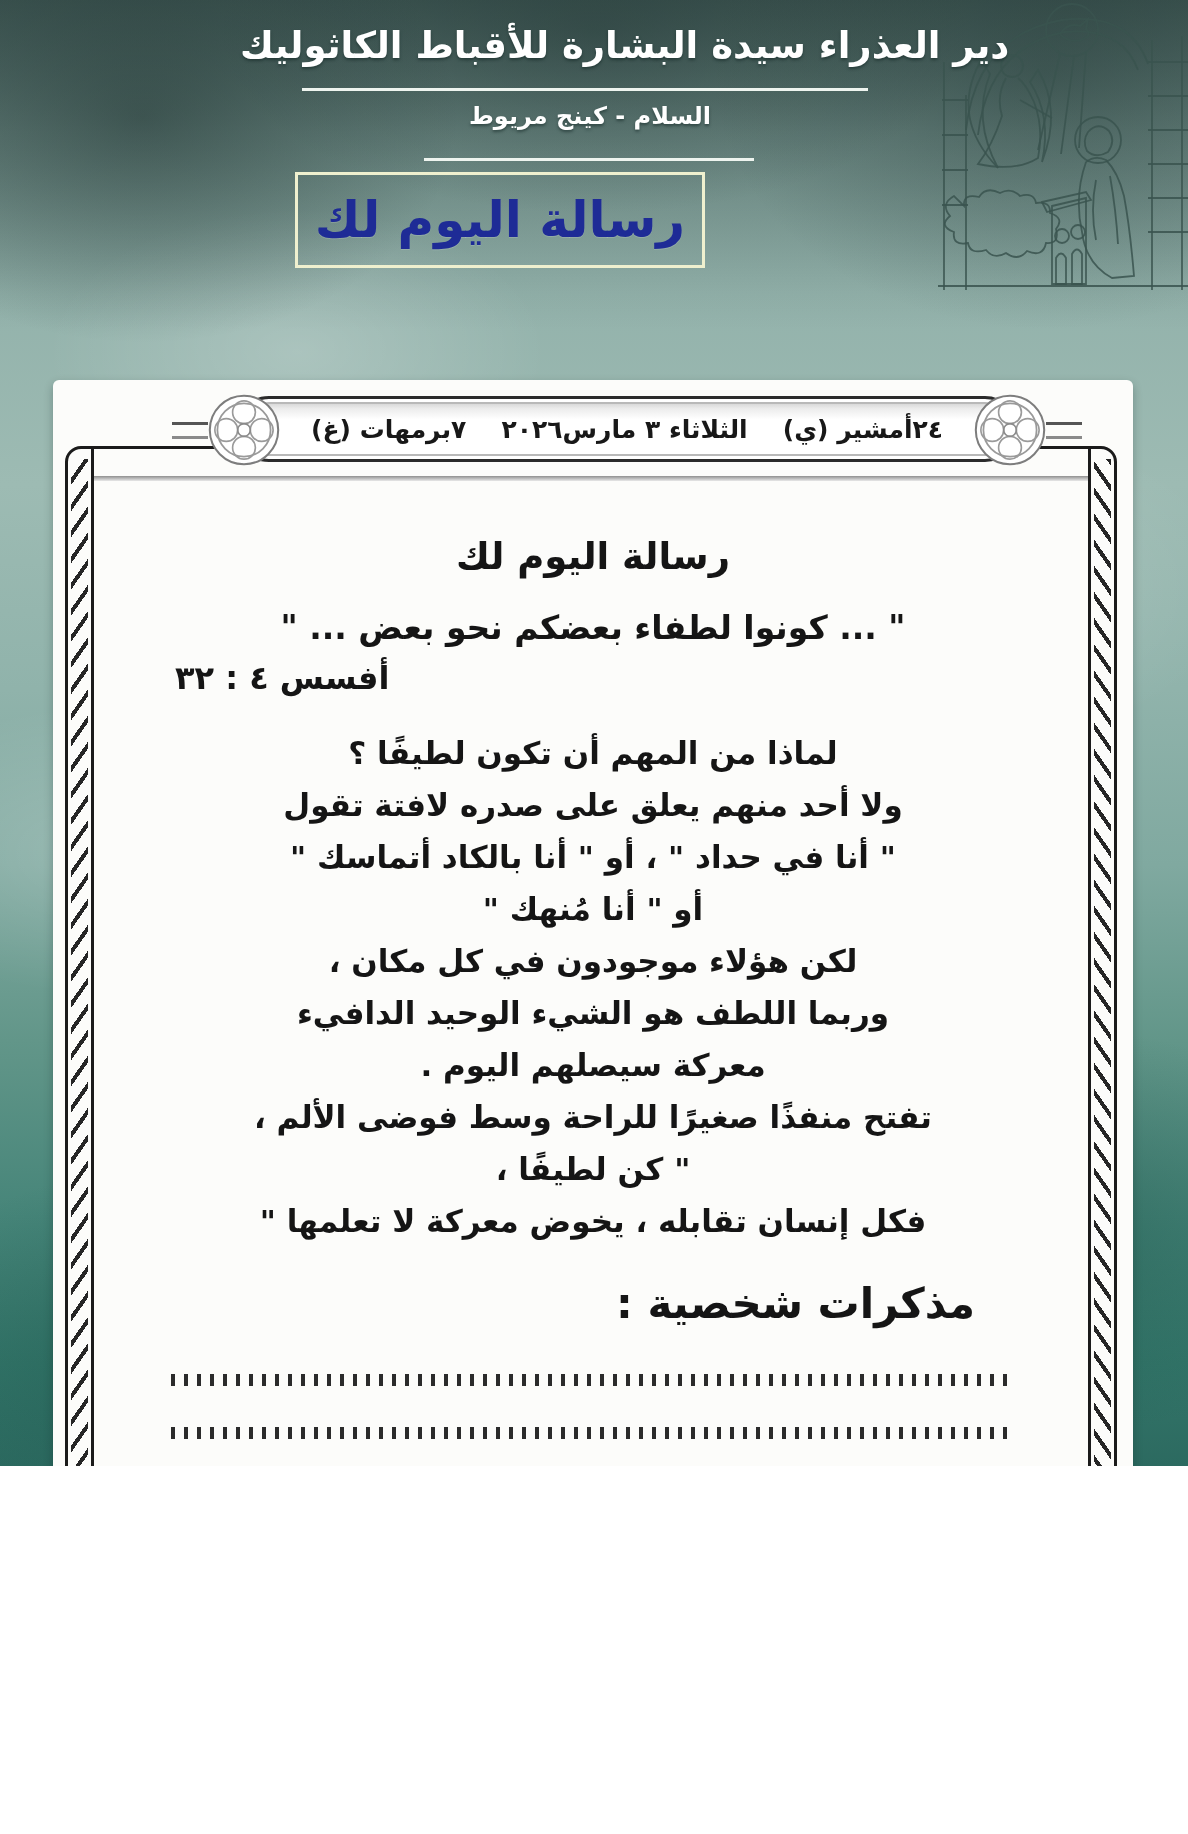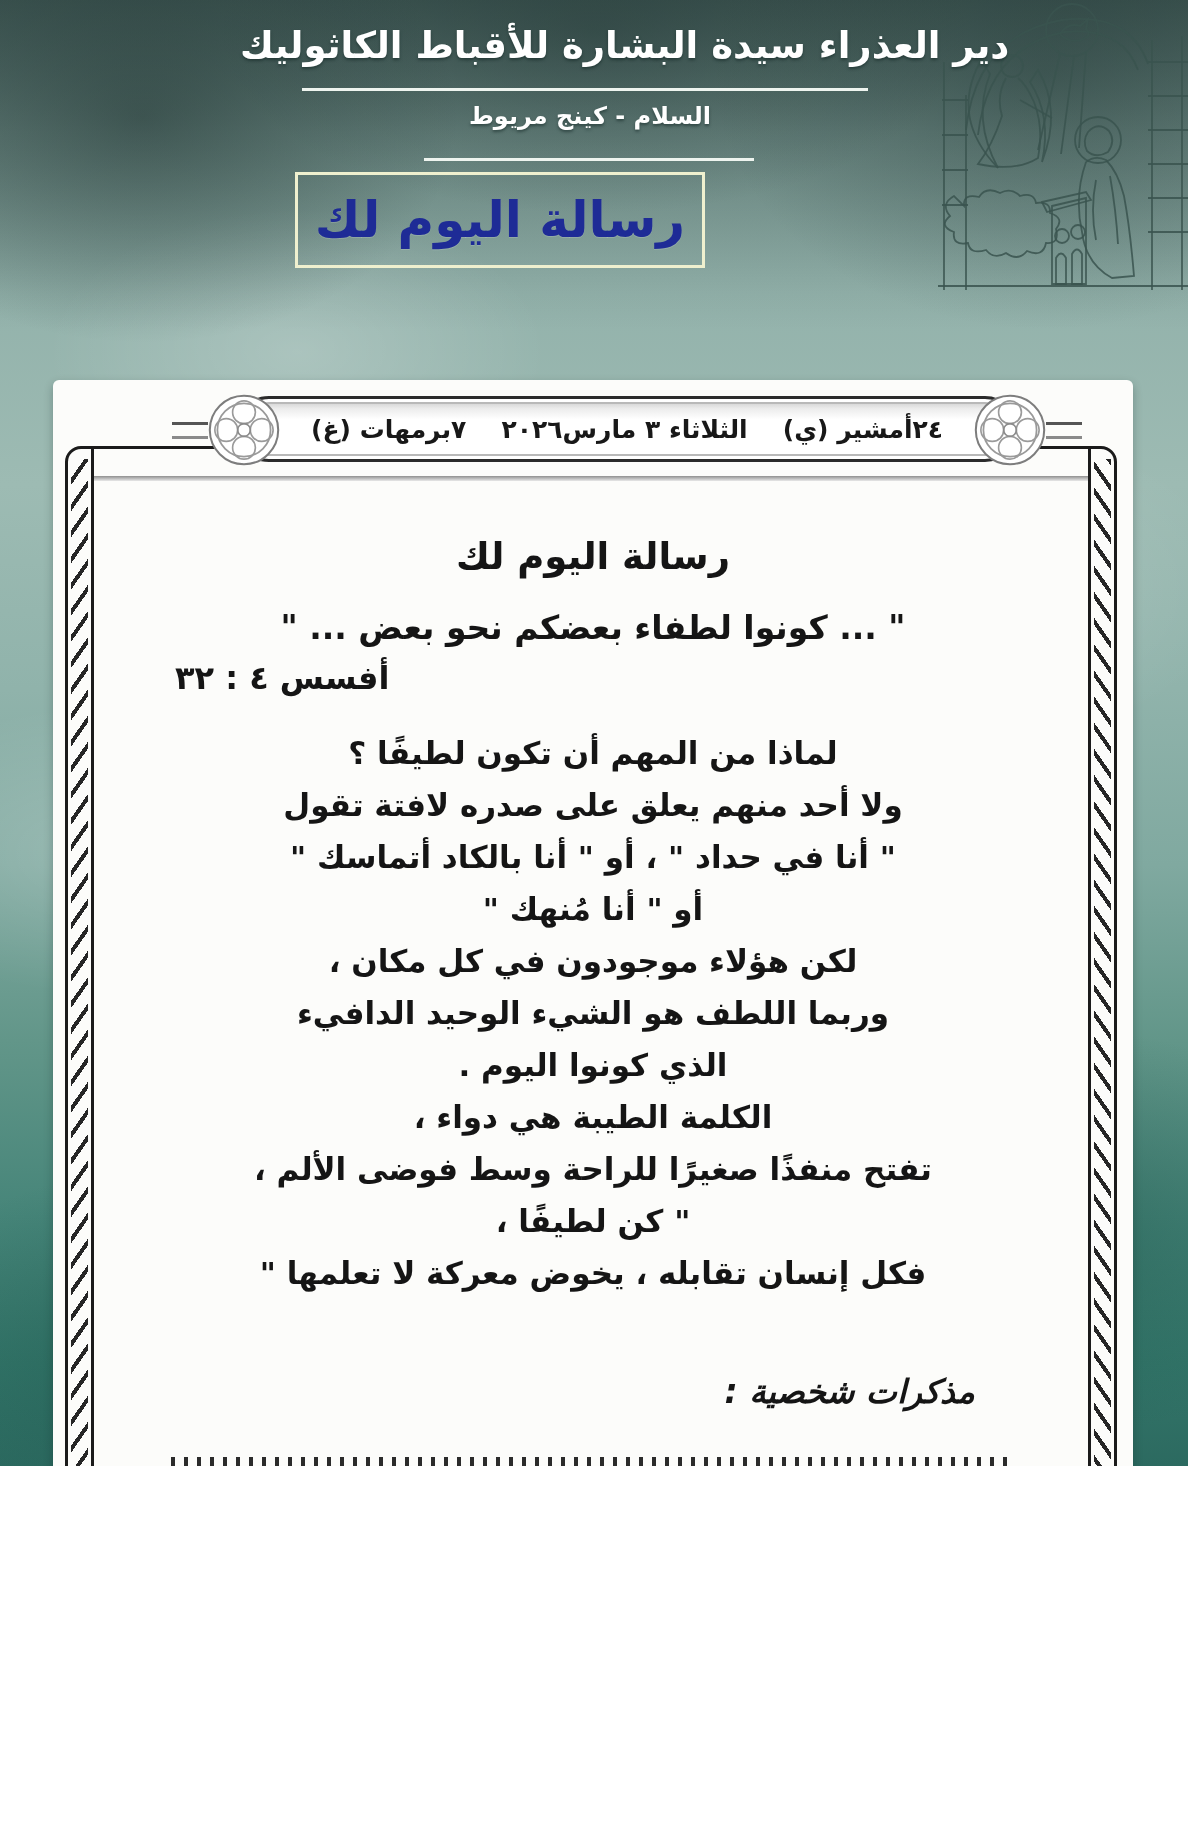--- a/index.html
+++ b/index.html
@@ -69,21 +69,21 @@
        border-top:3px solid #555;border-bottom:3px solid #8a8a8a;}
   .tab.l{left:-46px;} .tab.r{right:-46px;}
 
   
   .content{position:absolute;left:60px;right:60px;top:100px;direction:rtl;
            text-align:center;color:#151515;font-weight:bold;z-index:5;}
   .c-heading{margin-top:55px;font-size:37px;}
   .c-verse{margin-top:30px;font-size:33px;}
   .c-ref{margin-top:12px;font-size:32px;text-align:left;padding-left:62px;}
   .c-body{margin-top:30px;font-size:31px;line-height:52px;}
-  .c-notes{margin-top:73px;font-size:33px;text-align:right;padding-left:0;padding-right:98px;font-style:italic;}
+  .c-notes{margin-top:32px;font-size:42px;text-align:right;padding-left:0;padding-right:98px;}
   .note-line{height:12px;margin:41px 58px 0 58px;
      background-image:repeating-linear-gradient(90deg,#2b2b2b 0 4px,transparent 4px 13px);}
   .note-line.first{margin-top:46px;}
 
   
   .bottom-box{position:absolute;left:143px;top:1818px;width:900px;height:60px;
      background:linear-gradient(180deg,#dde296,#d2d88e);border-radius:24px 24px 0 0;z-index:2;
      box-shadow:inset 0 3px 4px rgba(255,255,255,.4);}
 </style>
 </head>
@@ -180,22 +180,21 @@
       <div class="c-verse">" ... كونوا لطفاء بعضكم نحو بعض ... "</div>
       <div class="c-ref">أفسس ٤ : ٣٢</div>
 
       <div class="c-body">
         <div>لماذا من المهم أن تكون لطيفًا ؟</div>
         <div>ولا أحد منهم يعلق على صدره  لافتة تقول</div>
         <div>" أنا في حداد " ، أو " أنا بالكاد أتماسك "</div>
         <div>أو " أنا مُنهك "</div>
         <div>لكن هؤلاء موجودون في كل مكان ،</div>
         <div>وربما اللطف هو الشيء الوحيد الدافيء</div>
-        <div>الذي كونوا اليوم .</div>
-        <div>الكلمة الطيبة هي دواء ،</div>
+        <div>معركة سيصلهم اليوم .</div>
         <div>تفتح منفذًا صغيرًا للراحة وسط فوضى الألم ،</div>
         <div>" كن لطيفًا ،</div>
         <div>فكل إنسان تقابله ، يخوض معركة لا تعلمها "</div>
       </div>
 
       <div class="c-notes">مذكرات شخصية :</div>
       <div class="note-line first"></div>
       <div class="note-line"></div>
       <div class="note-line"></div>
     </div>

